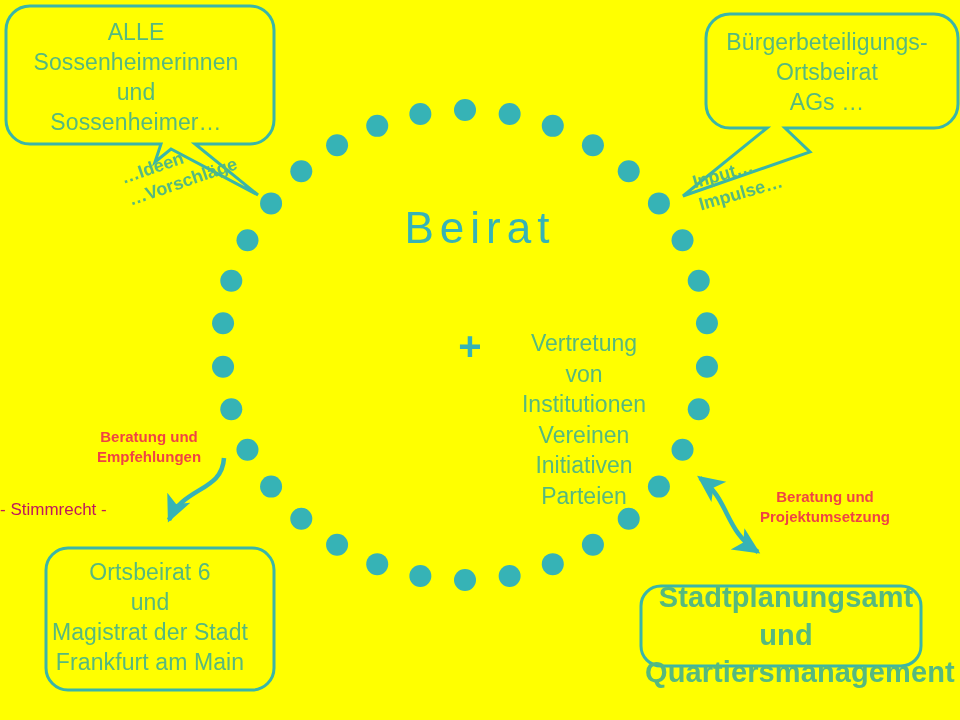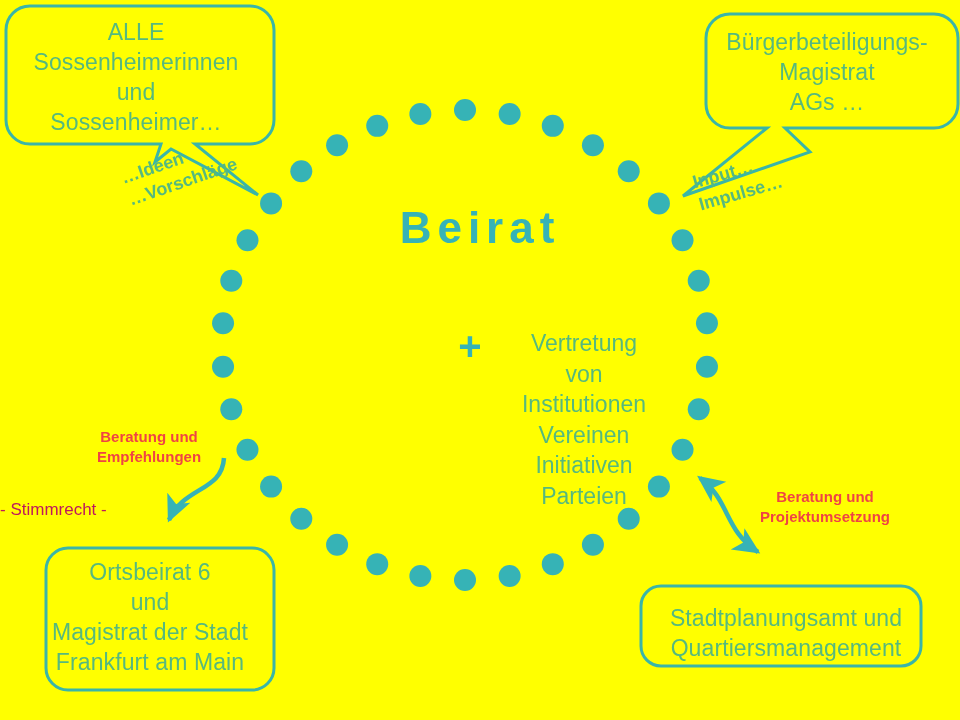--- a/index.html
+++ b/index.html
@@ -42,32 +42,33 @@
   }
   #bubble-top-right-text {
     left: 712px; top: 28px;  width: 230px;
     font-size: 23px;
   }
   #box-bottom-left-text {
     left: 48px;  top: 558px; width: 204px;
     font-size: 23px;
   }
   #box-bottom-right-text {
-    left: 645px; top: 604px; width: 282px;
-    font-size: 23px;
+    left: 645px; top: 579px; width: 282px;
+    font-size: 29px;
+    font-weight: bold;
   }
 
   
   #beirat-title {
     position: absolute;
     left: 0; top: 203px;
     width: 960px;
     text-align: center;
     font-size: 44px;
-    font-weight: bold;
+    font-weight: normal;
     letter-spacing: 6px;
     color: #36b3b6;
   }
 
   .center-col {
     position: absolute;
     color: #56b97e;
     text-align: center;
     font-size: 23px;
     line-height: 1.33;
@@ -208,21 +209,21 @@
     <path d="M 224 458 C 222 492 184 486 169 520" fill="none" stroke="#36b3b6" stroke-width="4.5" marker-end="url(#ah-end)"></path>
     <path d="M 700 478 C 730 500 724 530 758 552" fill="none" stroke="#36b3b6" stroke-width="4.5" marker-end="url(#ah-end)" marker-start="url(#ah-start)"></path>
   </svg>
 
   <div class="box-text" id="bubble-top-left-text">ALLE
 Sossenheimerinnen
 und
 Sossenheimer…</div>
 
   <div class="box-text" id="bubble-top-right-text">Bürgerbeteiligungs-
-Magistrat
+Ortsbeirat
 AGs …</div>
 
   <div class="box-text" id="box-bottom-left-text">Ortsbeirat 6
 und
 Magistrat der Stadt
 Frankfurt am Main</div>
 
   <div class="box-text" id="box-bottom-right-text">Stadtplanungsamt und
 Quartiersmanagement</div>
 

